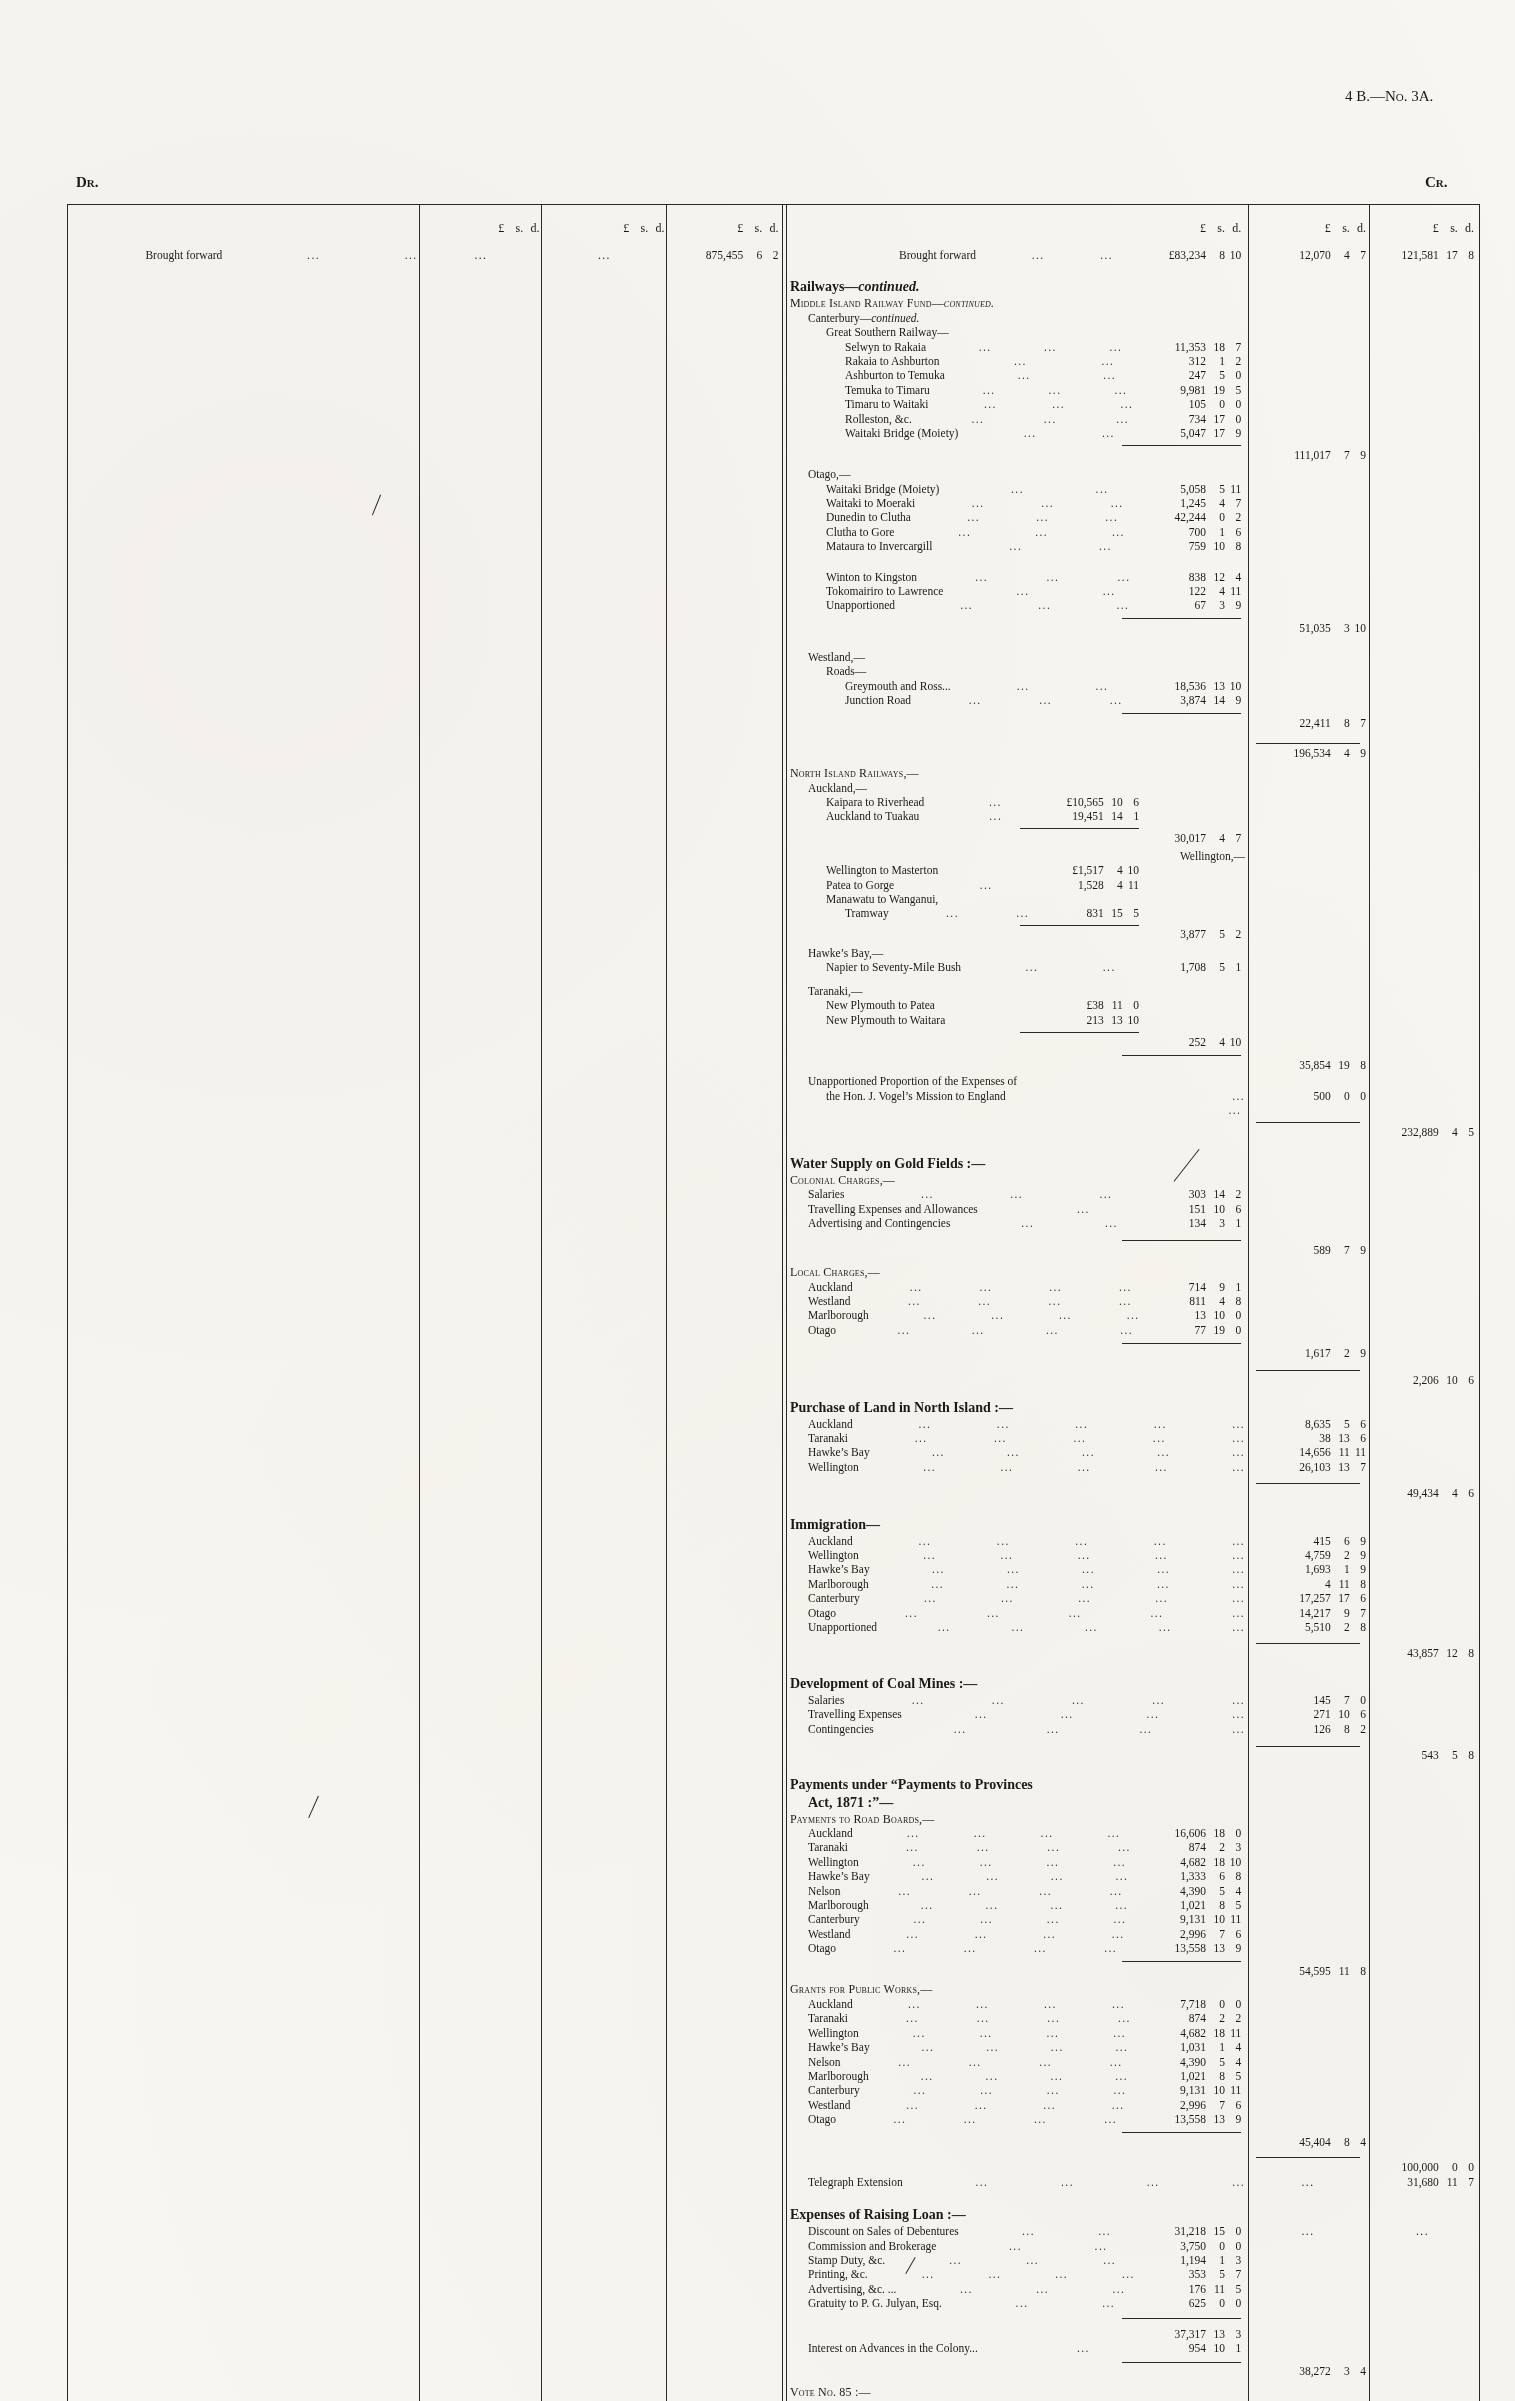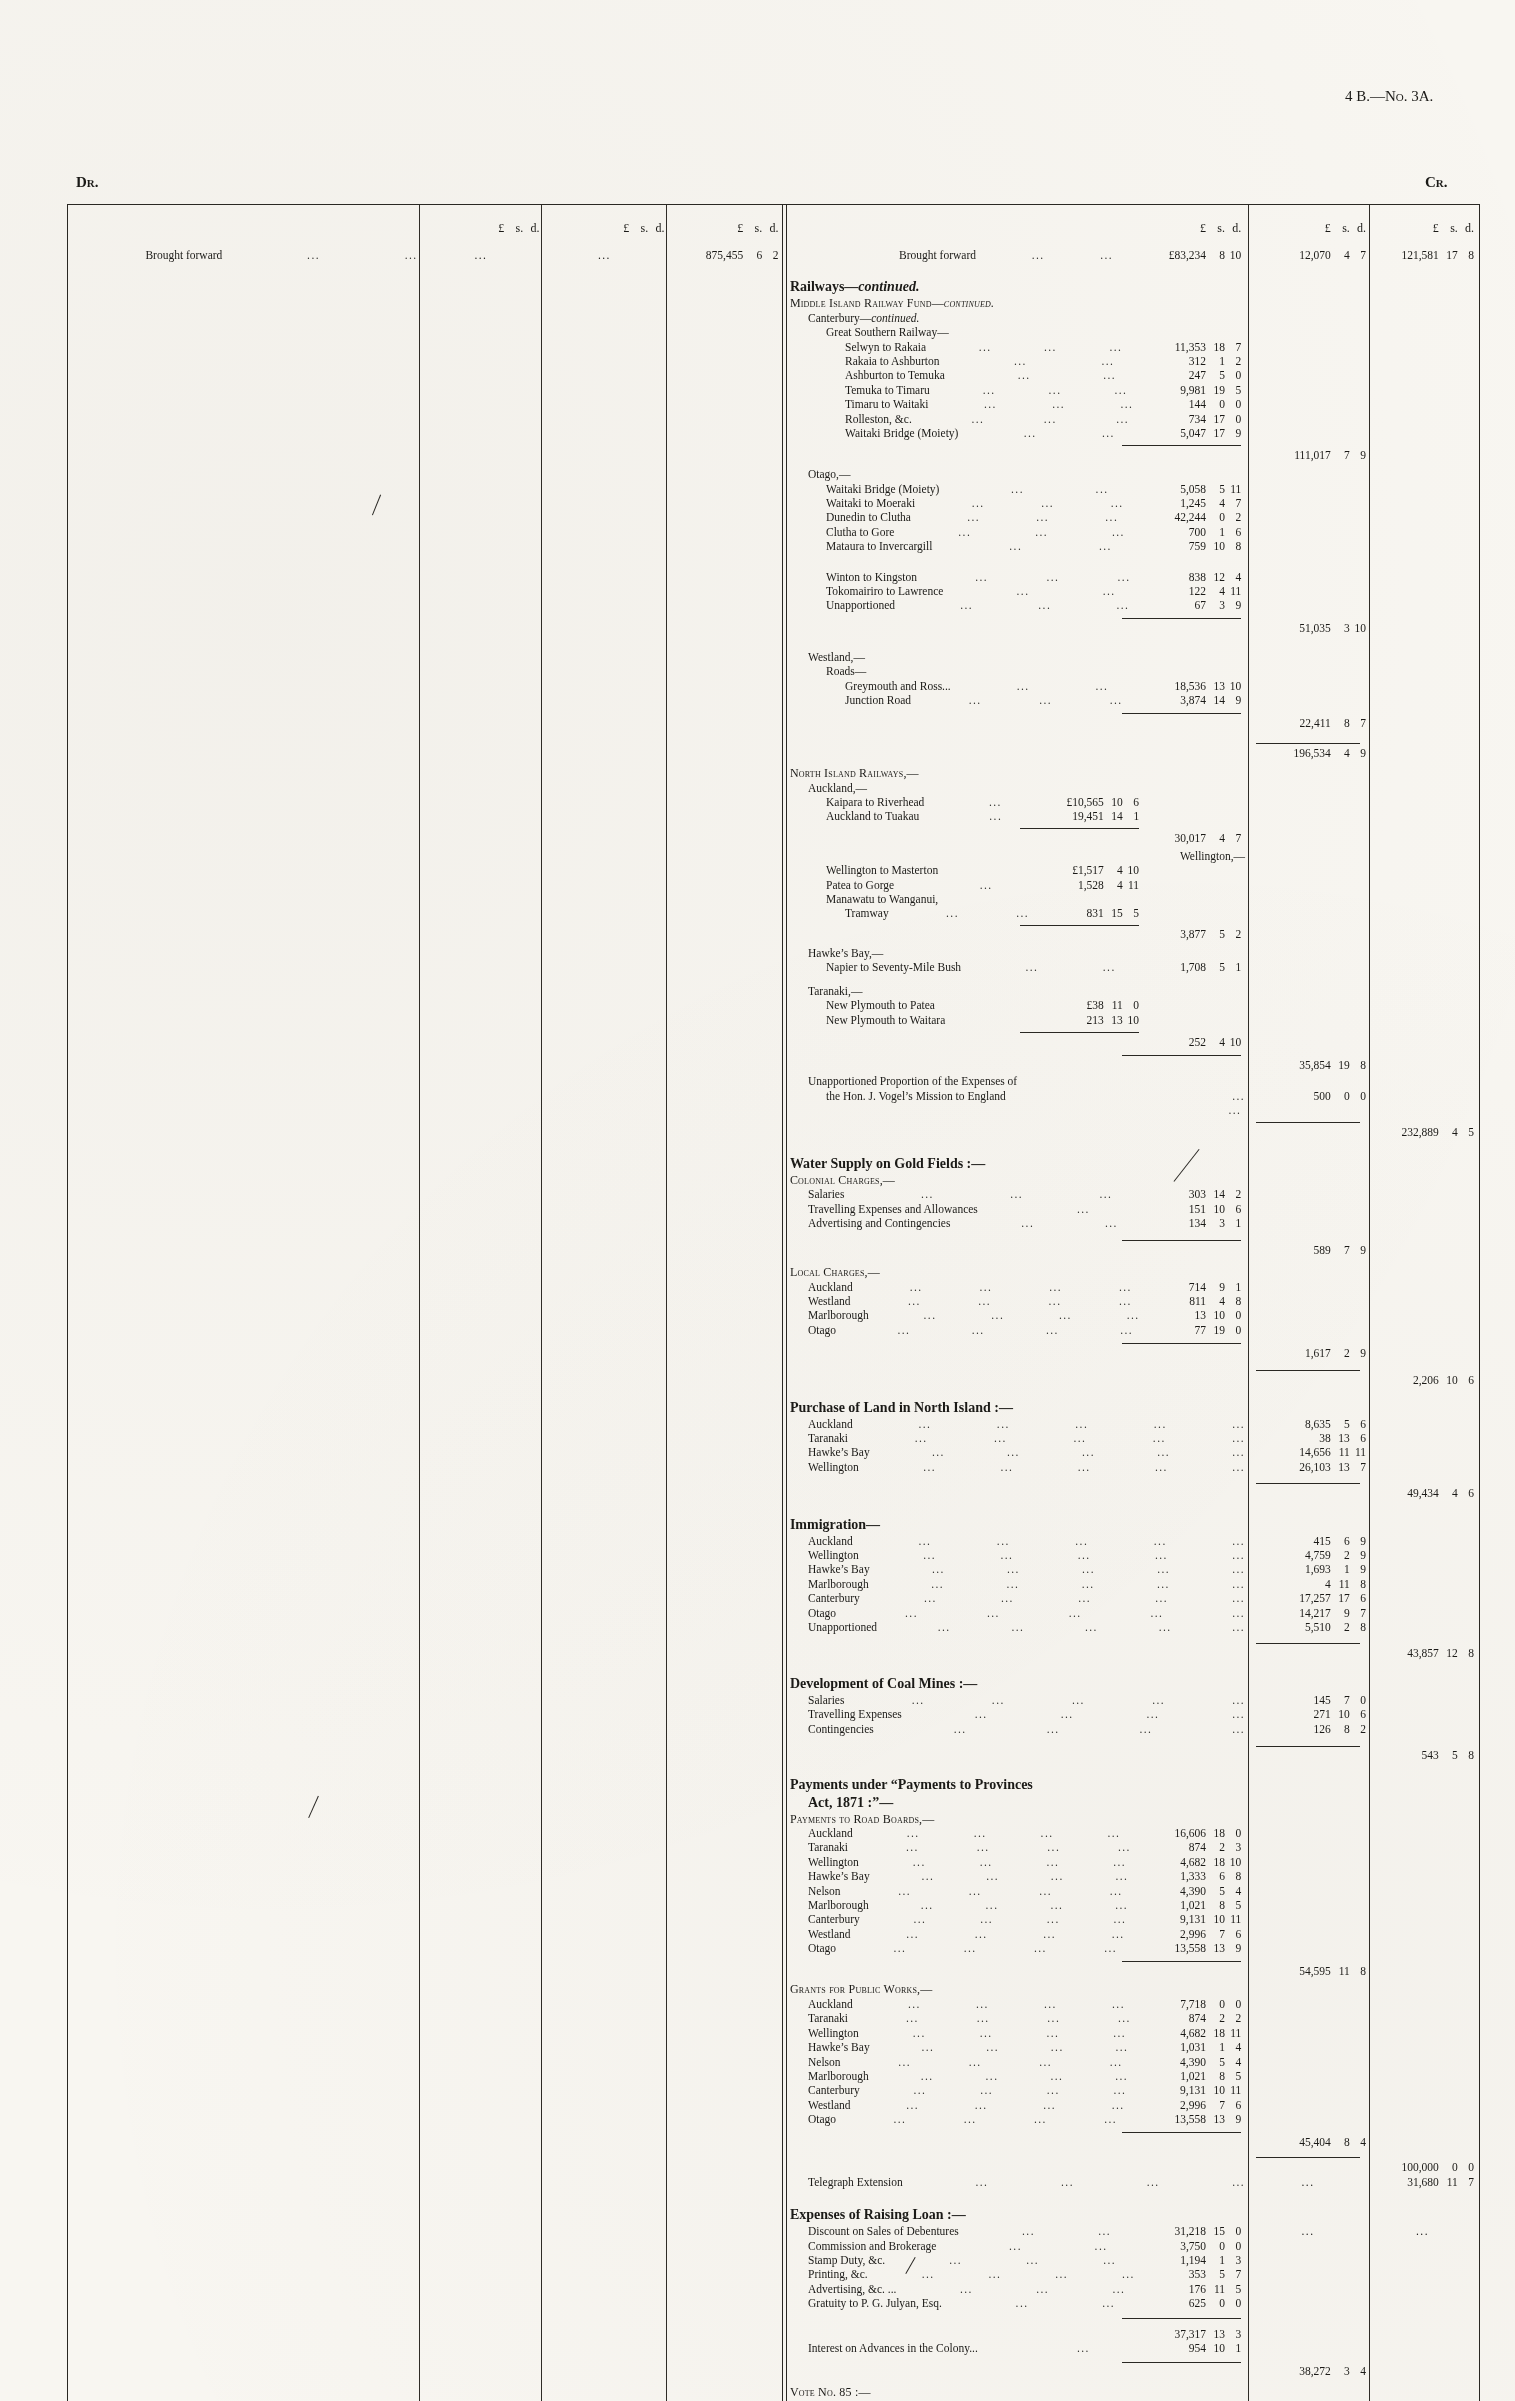--- a/index.html
+++ b/index.html
@@ -276,21 +276,21 @@
             <div class="desc" style="width: 461px; padding-left: 58px;">
               <span class="lab">Timaru to Waitaki</span>
               <span class="fill"></span>
               <span class="dots">...</span>
               <span class="fill"></span>
               <span class="dots">...</span>
               <span class="fill"></span>
               <span class="dots">...</span>
               <span class="fill"></span>
               <span class="money" style="margin-right: 3.8px;">
-                <span class="ml">144</span>
+                <span class="ml">105</span>
                 <span class="ms">0</span>
                 <span class="md">0</span>
               </span>
             </div>
             <div class="cell" style="width: 121px;"></div>
             <div class="cell" style="width: 108px;"></div>
           </div>
           <div class="row ">
             <div class="desc" style="width: 461px; padding-left: 58px;">
               <span class="lab">Rolleston, &amp;c.</span>

